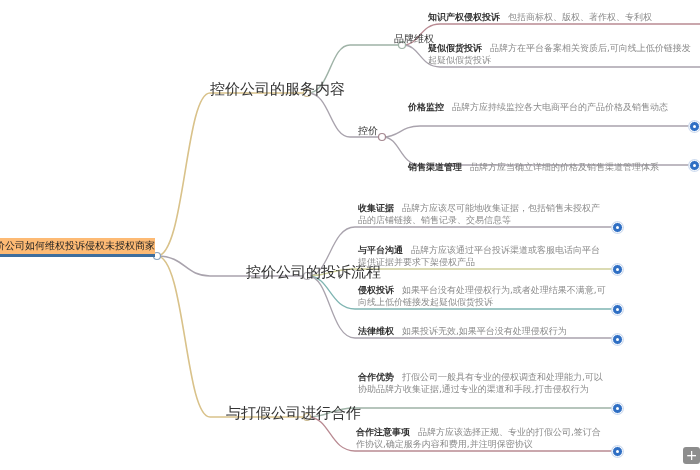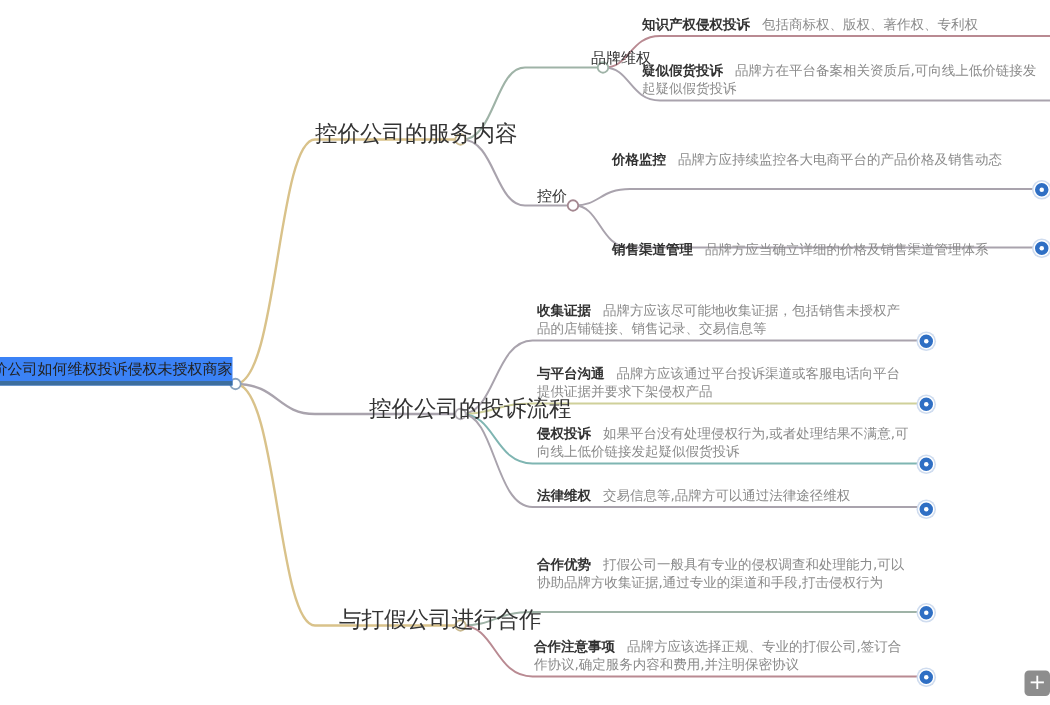--- a/index.html
+++ b/index.html
@@ -1,20 +1,20 @@
 <!DOCTYPE html>
 <html><head>
 <meta charset="utf-8">
 <style>
   html, body { margin:0; padding:0; }
   body { width:700px; height:470px; background:#ffffff; position:relative; overflow:hidden;
          font-family:"DejaVu Sans", "Liberation Sans", sans-serif; }
   svg.links { position:absolute; left:0; top:0; width:700px; height:470px; }
   .node { position:absolute; white-space:nowrap; font-size:10px; color:#333; }
-  .root { left:0; top:238px; width:155px; font-size:10px; color:#222; background:#3b82f6;
+  .root { left:0; top:238px; width:155px; font-size:10px; color:#222; background:#fdba74;
           border-bottom:3px solid #3d6e9e; padding:1px 0 1px 0; overflow:hidden; text-align:right; }
   .root span { display:inline-block; margin-left:-14px; }
   .l1 { font-size:15px; color:#333; }
   .l2 { font-size:10px; color:#333; }
   .leaf { position:absolute; font-size:9px; line-height:12px; color:#8a8a8a; white-space:normal; }
   .leaf b { color:#333; font-weight:bold; margin-right:8px; }
   .plus { position:absolute; width:9px; height:9px; border-radius:50%; background:#2f6fc4;
           border:1px solid #fff; box-shadow:0 0 0 1px #cfdcef; }
   .plus::after { content:""; position:absolute; left:3px; top:3px; width:3px; height:3px; background:#fff; border-radius:50%; }
   .fab { position:absolute; left:683px; top:447px; width:17px; height:17px; background:#8d8d8d; border-radius:3px;
@@ -100,21 +100,21 @@
 <div class="plus" style="left:612px;top:222px;"></div>
 <div class="leaf" style="left:358px;top:244px;width:250px;">
   <b>与平台沟通</b><span>品牌方应该通过平台投诉渠道或客服电话向平台提供证据并要求下架侵权产品</span>
 </div>
 <div class="plus" style="left:612px;top:264px;"></div>
 <div class="leaf" style="left:358px;top:284px;width:250px;">
   <b>侵权投诉</b><span>如果平台没有处理侵权行为,或者处理结果不满意,可向线上低价链接发起疑似假货投诉</span>
 </div>
 <div class="plus" style="left:612px;top:304px;"></div>
 <div class="leaf" style="left:358px;top:325px;width:260px;white-space:nowrap;">
-  <b>法律维权</b><span>交易信息等,品牌方可以通过法律途径维权</span>
+  <b>法律维权</b><span>如果投诉无效,如果平台没有处理侵权行为</span>
 </div>
 <div class="plus" style="left:612px;top:334px;"></div>
 
 <div class="leaf" style="left:358px;top:371px;width:250px;">
   <b>合作优势</b><span>打假公司一般具有专业的侵权调查和处理能力,可以协助品牌方收集证据,通过专业的渠道和手段,打击侵权行为</span>
 </div>
 <div class="plus" style="left:612px;top:403px;"></div>
 <div class="leaf" style="left:356px;top:426px;width:250px;">
   <b>合作注意事项</b><span>品牌方应该选择正规、专业的打假公司,签订合作协议,确定服务内容和费用,并注明保密协议</span>
 </div>

